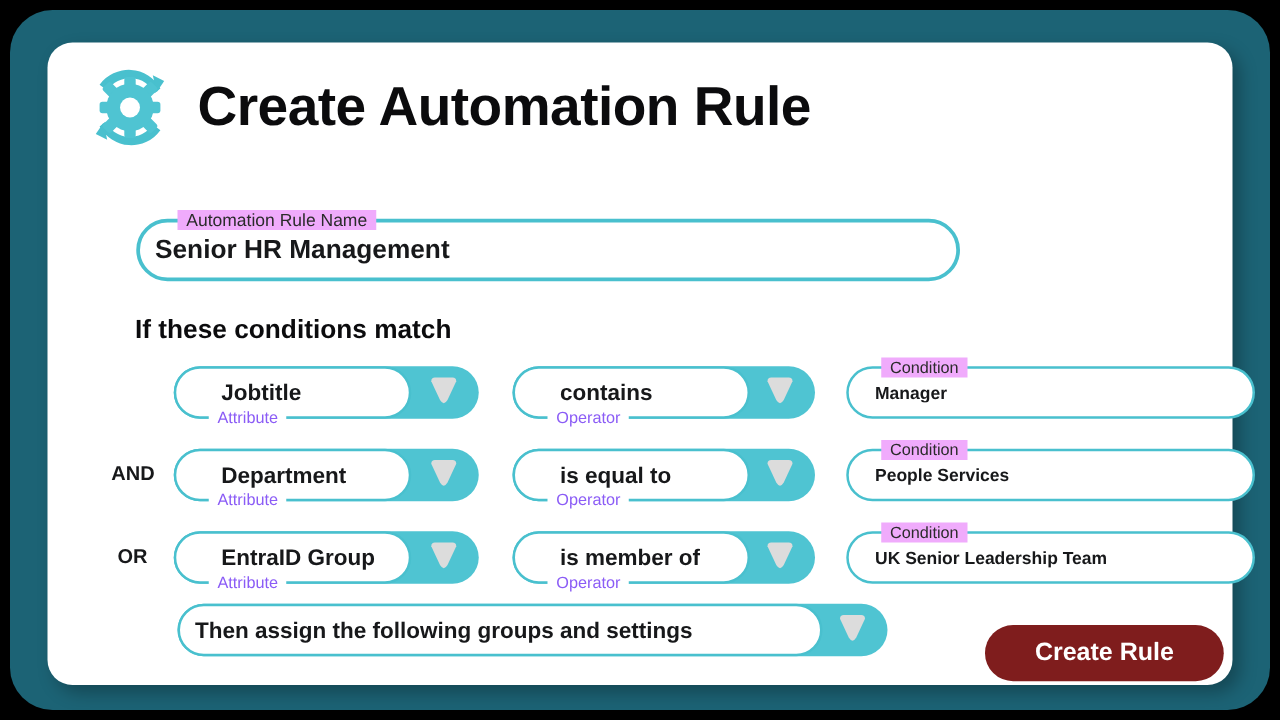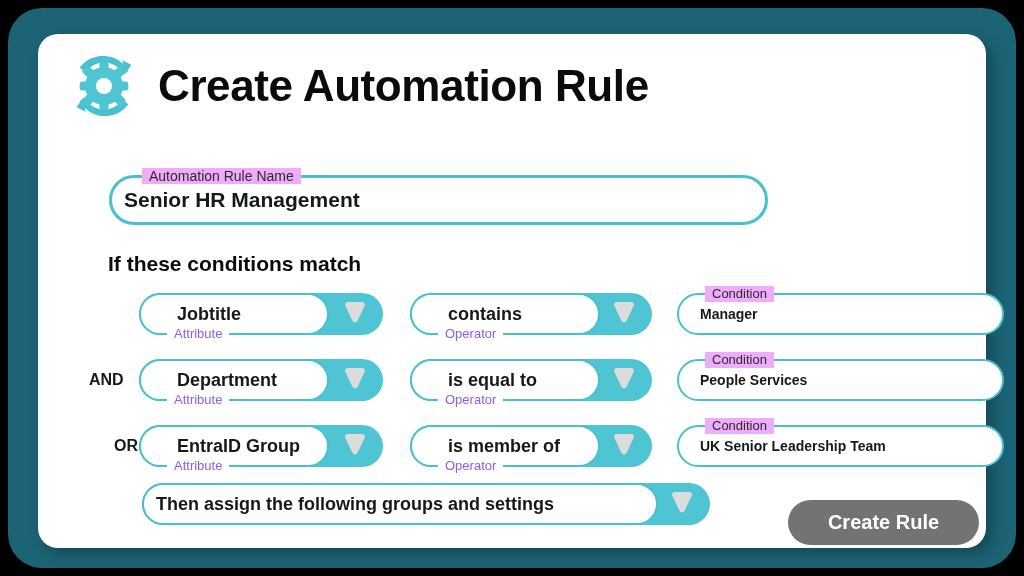--- a/index.html
+++ b/index.html
@@ -98,21 +98,21 @@
   }
 
   
   .logic-label {
     position: absolute;
     font-size: 16px;
     font-weight: bold;
     color: #17181A;
   }
   #logic-and { left: 51px; top: 337px; }
-  #logic-or  { left: 56px; top: 403px; margin-left: 20px; }
+  #logic-or  { left: 56px; top: 403px; }
 
   
   .dropdown {
     position: absolute;
     background: #4FC4D2;
     border-radius: 999px;
   }
   .dropdown > .pill {
     position: absolute;
     left: 0; top: 0;
@@ -170,21 +170,21 @@
     left: 104px; top: 449px; width: 568px; height: 42px;
   }
   #then-assign > .pill { width: 516px; }
   #then-assign > .pill > .value { font-size: 18px; padding-left: 12px; }
 
   
   #create-rule-button {
     position: absolute;
     left: 750px; top: 466px;
     width: 191px; height: 45px;
-    background: #737373;
+    background: #7f1d1d;
     border: none;
     border-radius: 999px;
     color: #FFFFFF;
     font-family: "Liberation Sans", sans-serif;
     font-size: 20px;
     font-weight: bold;
     cursor: pointer;
   }
 </style>
 </head>

